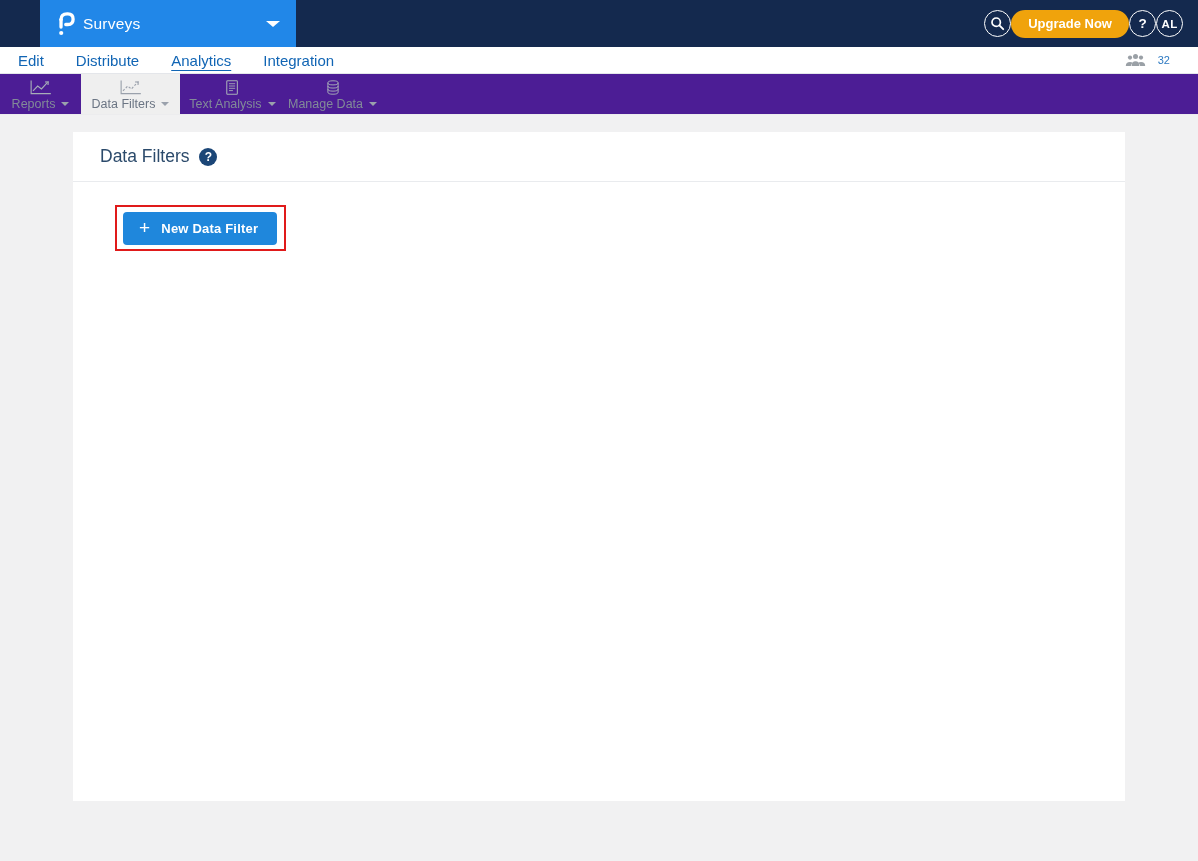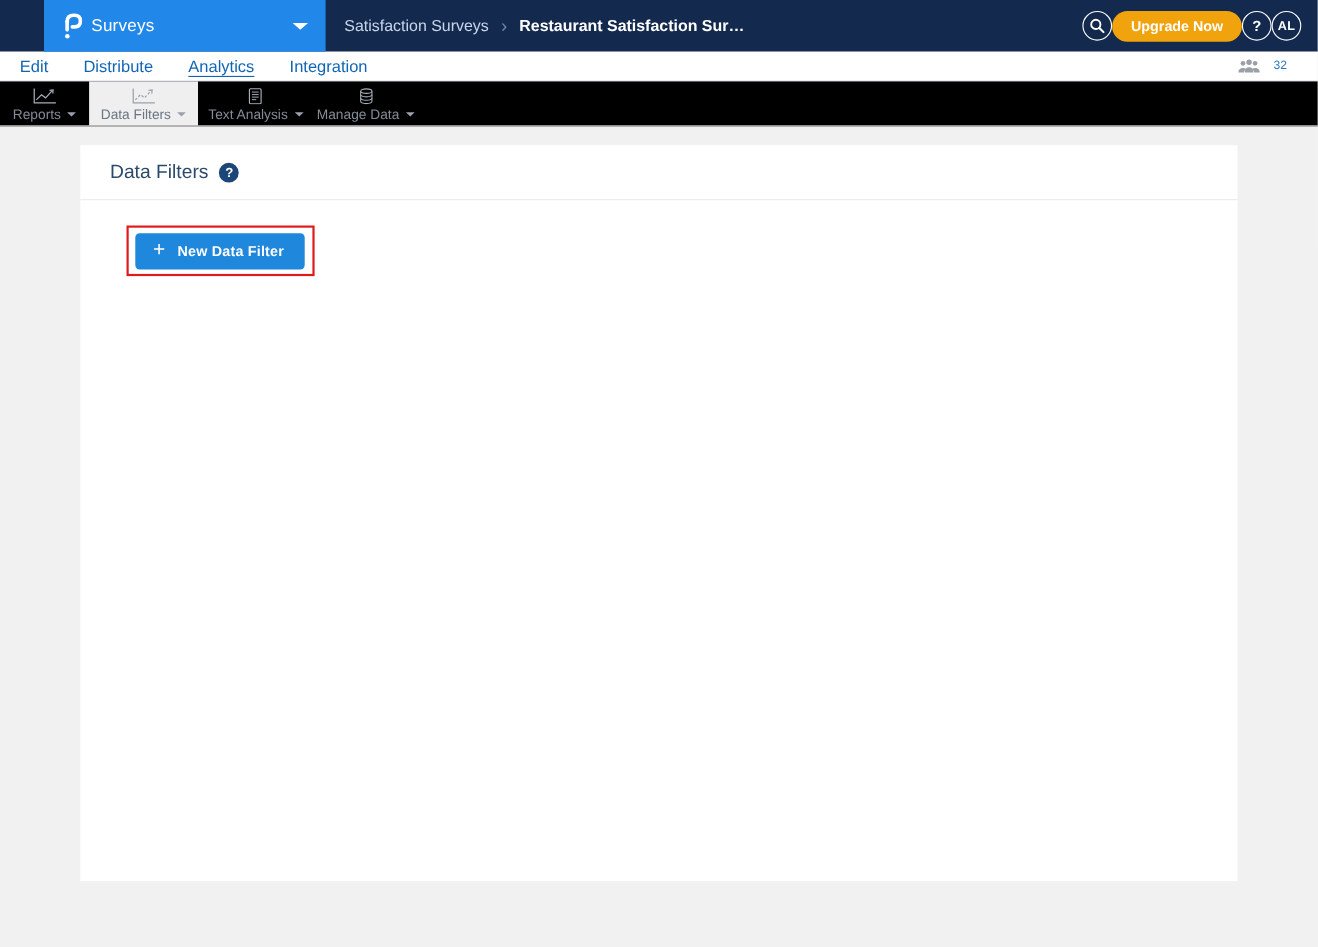--- a/index.html
+++ b/index.html
@@ -36,21 +36,21 @@
   
   .navrow { height:27px; background:#fff; border-bottom:1px solid #e4e6ea; display:flex; align-items:center; padding:0 28px 0 18px; }
   .nav-links { display:flex; gap:32px; align-items:center; }
   .nav-link { color:#1165b4; font-size:15px; font-weight:500; cursor:pointer; text-decoration:none; }
   .nav-link.active { text-decoration:underline; text-underline-offset:4px; }
   .nav-right { margin-left:auto; display:flex; align-items:center; gap:12px; cursor:pointer; }
   .people-icon { width:21px; height:14px; }
   .viewers-count { color:#2e7ac2; font-size:11px; }
 
   
-  .toolbar { height:41px; background:#000000; display:flex; align-items:stretch; border-bottom:1px solid #ececee; }
+  .toolbar { height:41px; background:#4c1d95; display:flex; align-items:stretch; border-bottom:1px solid #ececee; }
   .tool-item { display:flex; flex-direction:column; align-items:center; justify-content:center; gap:2px; cursor:pointer; padding-top:2px; }
   .tool-item.w1{ width:81px; } .tool-item.w2{ width:99px; } .tool-item.w3{ width:105px; } .tool-item.w4{ width:95px; }
   .tool-item.selected { background:#efefef; }
   .tool-icon { height:15px; }
   .tool-label-row { display:flex; align-items:center; gap:6px; }
   .tool-label { color:#828b98; font-size:12.5px; }
   .tool-item.selected .tool-label { color:#6b7584; }
   .caret-gray { width:0; height:0; border-left:4px solid transparent; border-right:4px solid transparent; border-top:4.5px solid #9aa1ac; }
 
   
@@ -82,25 +82,20 @@
   <div class="brand">
     <svg class="brand-logo" viewBox="0 0 18 27">
       <path d="M3.2 9 Q3.2 2.8 9.6 2.8 L10.4 2.8 Q16 2.8 16 8.4 Q16 14 10.4 14 L8.2 14" fill="none" stroke="#fff" stroke-width="3.5" stroke-linecap="round"></path>
       <line x1="3.2" y1="8.6" x2="3.2" y2="16.8" stroke="#fff" stroke-width="3.5" stroke-linecap="round"></line>
       <circle cx="3.4" cy="23" r="2.2" fill="#fff"></circle>
     </svg>
     <span class="brand-label">Surveys</span>
     <span class="caret-white"></span>
   </div>
 
-  <div class="breadcrumb">
-    <span class="crumb-parent">Satisfaction Surveys</span>
-    <span class="crumb-sep">›</span>
-    <span class="crumb-current">Restaurant Satisfaction Sur…</span>
-  </div>
 
   <div class="topbar-right">
     <div class="circle-btn">
       <svg width="15" height="15" viewBox="0 0 15 15">
         <circle cx="6.2" cy="6.2" r="4.2" fill="none" stroke="#fff" stroke-width="1.7"></circle>
         <line x1="9.4" y1="9.4" x2="13.2" y2="13.2" stroke="#fff" stroke-width="1.9" stroke-linecap="round"></line>
       </svg>
     </div>
     <button class="upgrade-btn">Upgrade Now</button>
     <div class="circle-btn">

